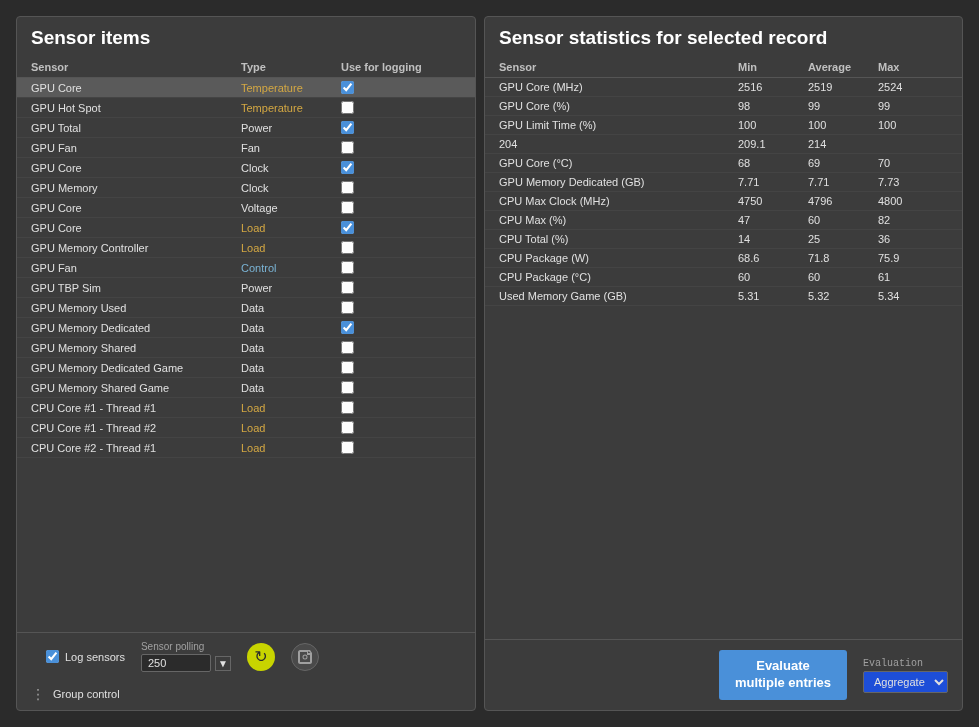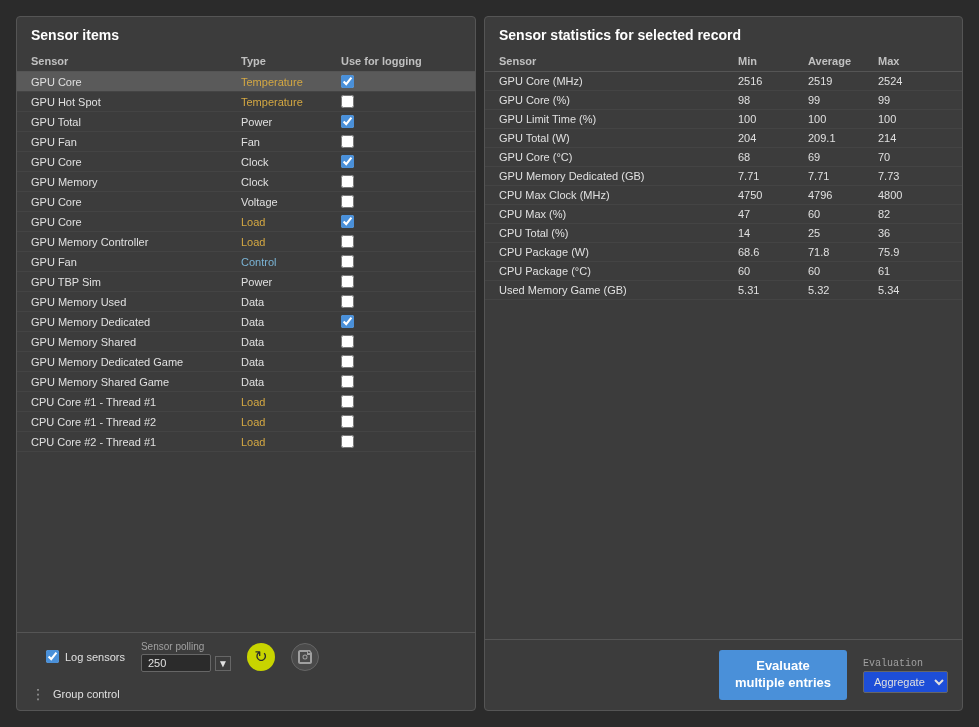--- a/index.html
+++ b/index.html
@@ -26,21 +26,21 @@
       flex-direction: column;
     }
     .left-panel {
       width: 460px;
       min-width: 460px;
     }
     .right-panel {
       flex: 1;
     }
     .panel-title {
-      font-size: 14px;
+      font-size: 19px;
       font-weight: bold;
       color: #ffffff;
       padding: 10px 14px 8px;
     }
     .table-header {
       display: grid;
       padding: 4px 14px;
       color: #c0c0c0;
       font-weight: bold;
       font-size: 11px;
@@ -452,21 +452,20 @@
     <span class="cell">99</span>
     <span class="cell">99</span>
   </div>
         <div class="table-row right-row">
     <span class="cell">GPU Limit Time (%)</span>
     <span class="cell">100</span>
     <span class="cell">100</span>
     <span class="cell">100</span>
   </div>
         <div class="table-row right-row">
-    <span class="cell">GPU Total (W)</span>
     <span class="cell">204</span>
     <span class="cell">209.1</span>
     <span class="cell">214</span>
   </div>
         <div class="table-row right-row">
     <span class="cell">GPU Core (°C)</span>
     <span class="cell">68</span>
     <span class="cell">69</span>
     <span class="cell">70</span>
   </div>

